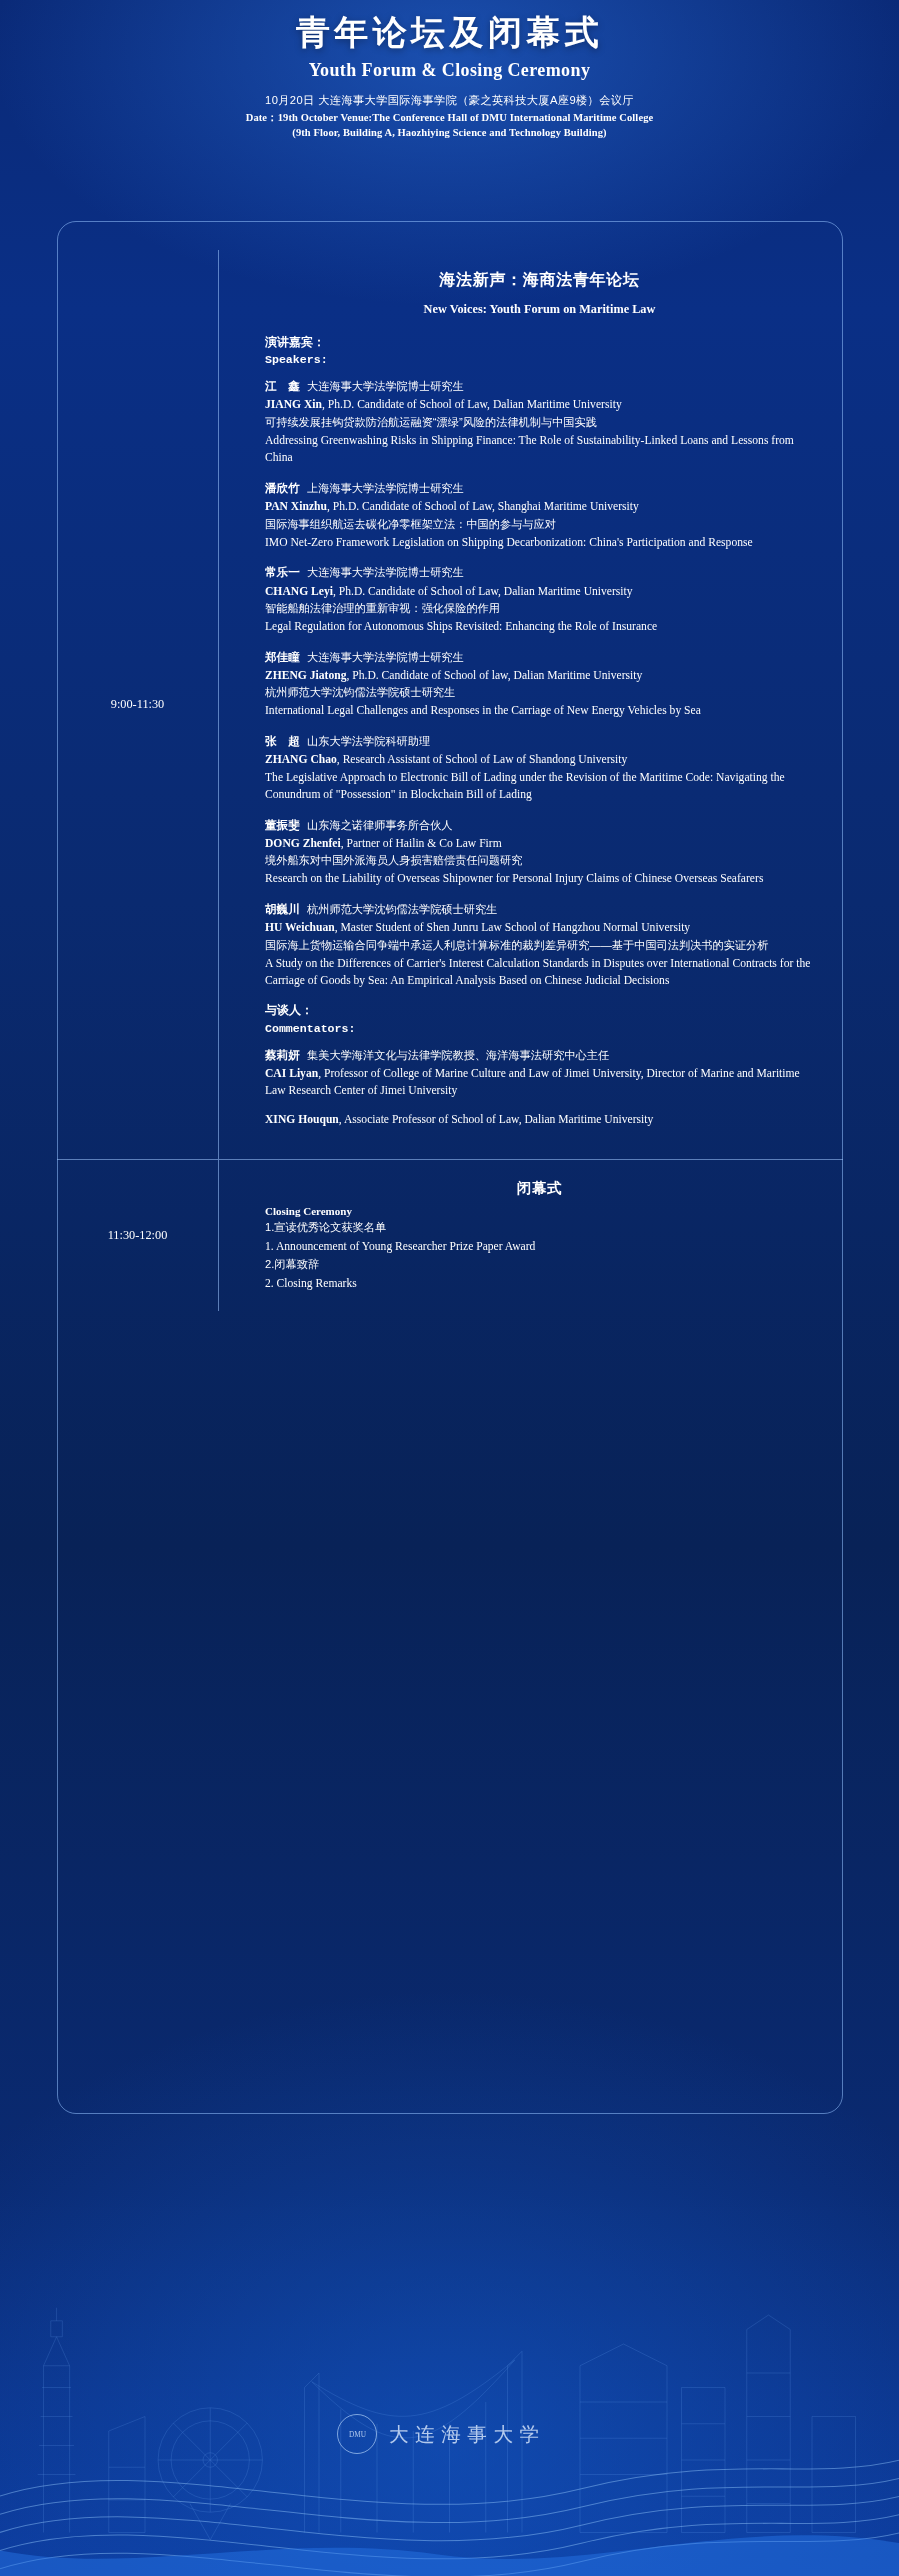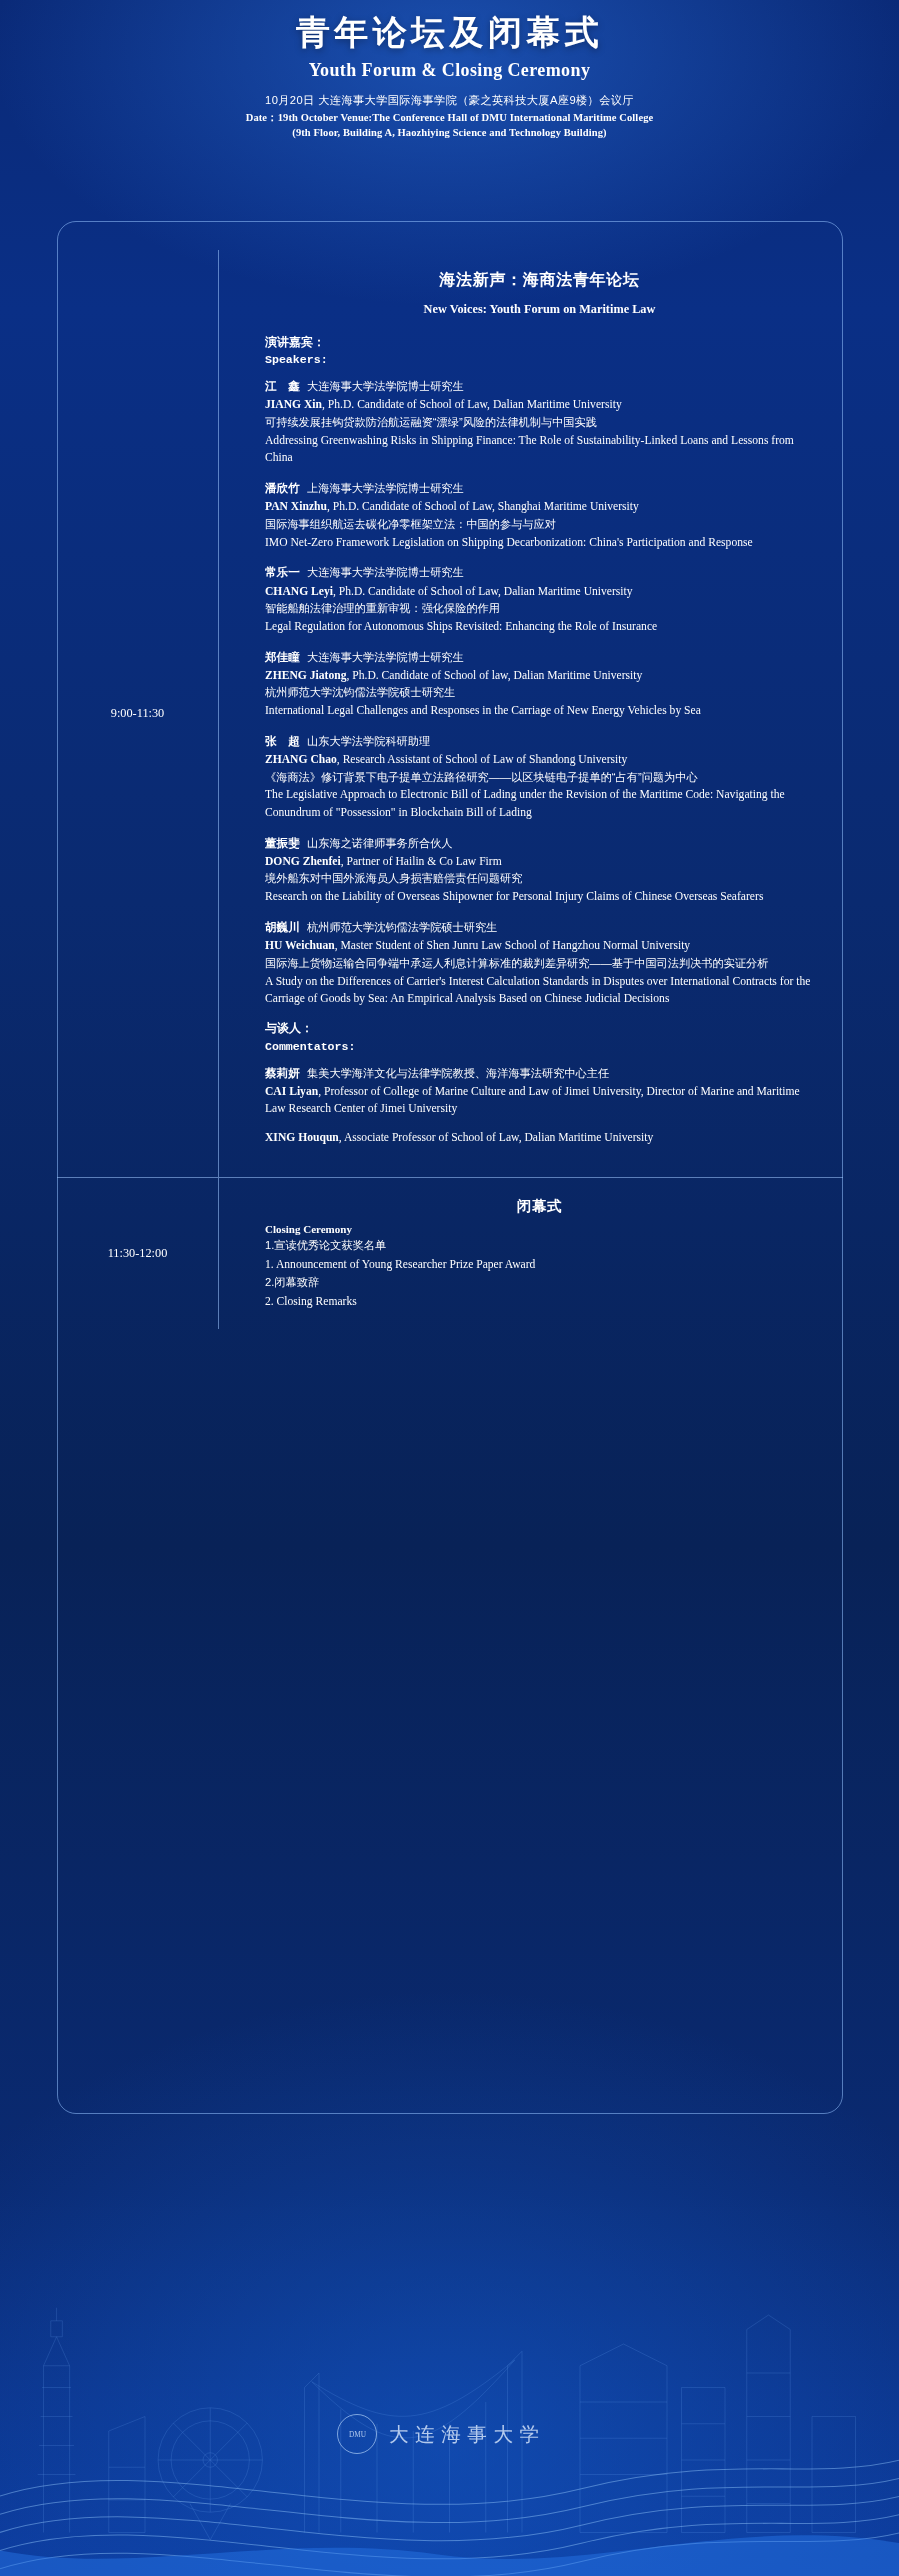--- a/index.html
+++ b/index.html
@@ -339,21 +339,20 @@
           <div class="ttl-en">International Legal Challenges and Responses in the Carriage of New Energy Vehicles by Sea</div>
         </div>
 
         <div class="speaker">
           <div class="name-line">
             <span>张　超</span><span class="aff">山东大学法学院科研助理</span>
           </div>
           <div class="en-name">
             <span>ZHANG Chao</span><span class="reg">, Research Assistant of School of Law of Shandong University</span>
           </div>
-          <div class="ttl-cn">《海商法》修订背景下电子提单立法路径研究——以区块链电子提单的“占有”问题为中心</div>
           <div class="ttl-en">The Legislative Approach to Electronic Bill of Lading under the Revision of the Maritime Code: Navigating the Conundrum of "Possession" in Blockchain Bill of Lading</div>
         </div>
 
         <div class="speaker">
           <div class="name-line">
             <span>董振斐</span><span class="aff">山东海之诺律师事务所合伙人</span>
           </div>
           <div class="en-name">
             <span>DONG Zhenfei</span><span class="reg">, Partner of Hailin &amp; Co Law Firm</span>
           </div>

